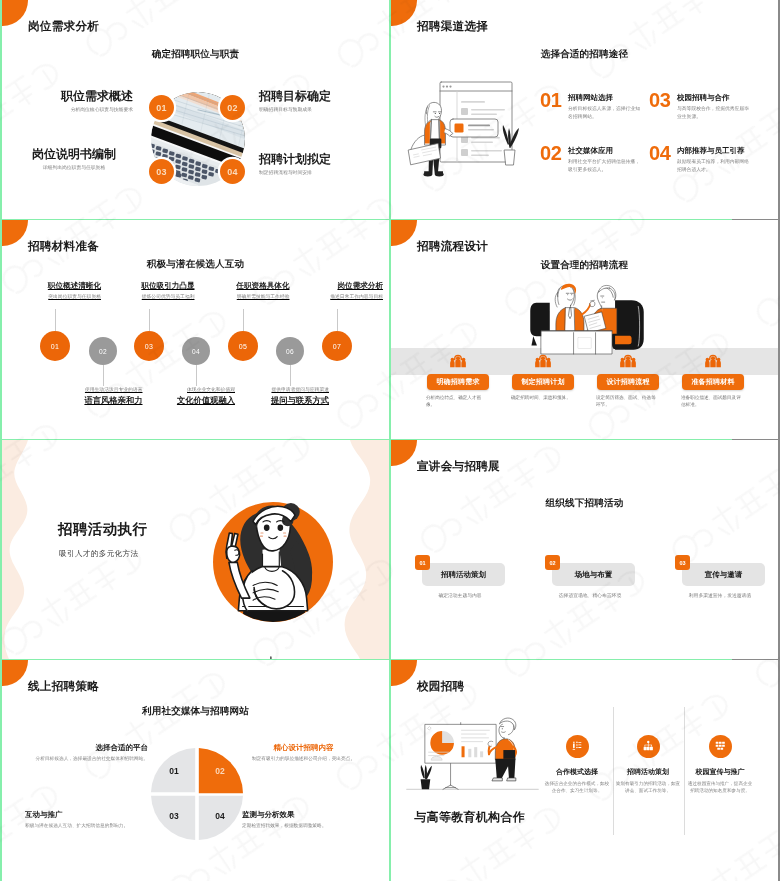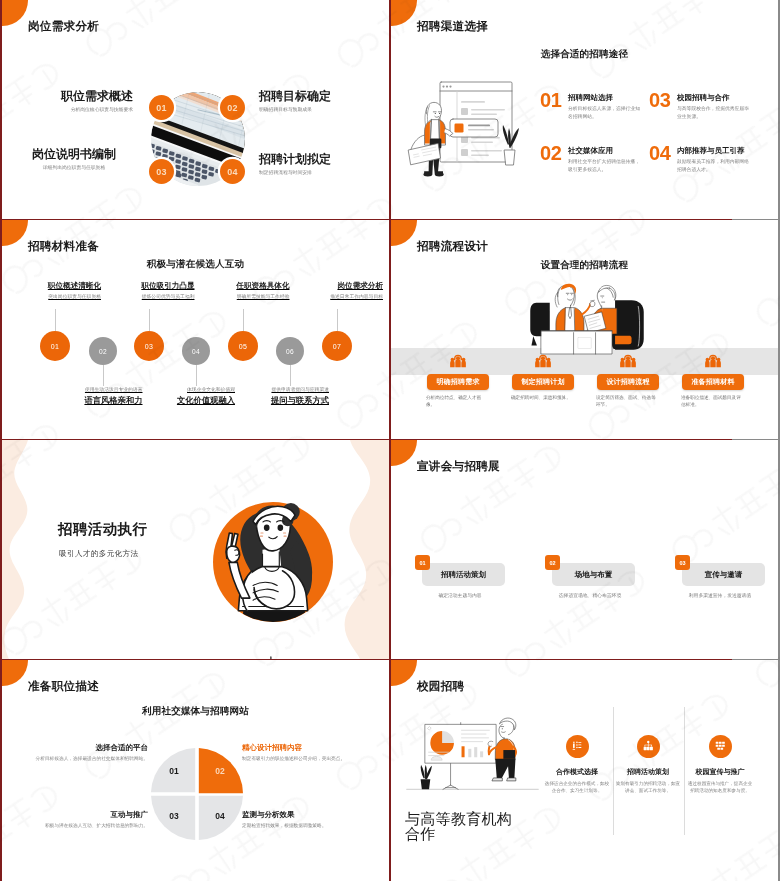--- a/index.html
+++ b/index.html
@@ -1,17 +1,17 @@
 <!DOCTYPE html>
 <html><head>
 <meta charset="utf-8">
 <style>
   html,body{margin:0;padding:0;background:#8a8a8a;}
   body{width:780px;height:881px;font-family:"Liberation Sans",sans-serif;overflow:hidden;}
-  #deck{position:relative;width:732px;height:881px;background:#7f1d1d;}
+  #deck{position:relative;width:732px;height:881px;background:#86efac;}
   .slide{position:absolute;width:387px;height:219px;background:#ffffff;overflow:hidden;}
   .s0{left:2px;top:0}.s1{left:391px;top:0}
   .s2{left:2px;top:220px}.s3{left:391px;top:220px}
   .s4{left:2px;top:440px}.s5{left:391px;top:440px}
   .s6{left:2px;top:660px;height:221px}.s7{left:391px;top:660px;height:221px}
   .corner{position:absolute;left:-25px;top:-25px;width:51px;height:51px;border-radius:50%;
           background:#EF6C0B;z-index:3;}
   .stitle{position:absolute;left:26px;top:20px;font-size:11.6px;font-weight:bold;color:#1b1b1b;
           letter-spacing:.25px;z-index:4;white-space:nowrap;line-height:1;}
   .sub{position:absolute;text-align:center;font-size:9.6px;font-weight:bold;color:#1b1b1b;
@@ -79,37 +79,38 @@
   .s6desc{position:absolute;font-size:4.8px;color:#777;text-align:center;}
 
   
   .s7label{position:absolute;width:123px;}
   .s7label .h3{font-size:7.5px;margin-bottom:3px}
   .s7label .d3{font-size:4.7px;line-height:1.55}
   #s7pie{position:absolute;left:148px;top:87px;width:94px;height:94px;}
 
   
   #s8illus{position:absolute;left:14px;top:44px;width:135px;height:93px;}
-  .s8cap{position:absolute;left:14px;top:151px;width:120px;text-align:left;font-size:15px;
-         font-weight:normal;color:#1b1b1b;letter-spacing:.3px;line-height:1}
+  .s8cap{position:absolute;left:14px;top:151px;width:120px;text-align:right;font-size:12px;
+         font-weight:bold;color:#1b1b1b;letter-spacing:.3px;line-height:1}
   .s8col{position:absolute;width:66px;text-align:center}
   .s8col .h3{font-size:7px;margin-bottom:4px}
   .s8col .d3{font-size:4.6px;line-height:1.5}
   .s8ic{position:absolute;width:23px;height:23px;border-radius:50%;background:#EF6C0B;
         display:flex;align-items:center;justify-content:center;}
   .s8sep{position:absolute;width:1px;background:#dcdcdc;}
 </style>
 </head>
 <body>
 
 <div id="deck">
 
   <div class="slide s0">
     <div class="corner"></div>
     <div class="stitle">岗位需求分析</div>
+    <div class="sub" style="top:49px">确定招聘职位与职责</div>
     <div class="s1-photo">
       <svg viewBox="0 0 94 94" width="94" height="94">
         <defs>
           <clipPath id="lpc">
               <circle cx="47" cy="47" r="47"></circle>
             </clipPath>
           <linearGradient id="scr" x1="0" y1="0" x2="0" y2="1">
             <stop offset="0" stop-color="#e9eff3"></stop>
               <stop offset=".10" stop-color="#dfe7ec"></stop>
             <stop offset=".15" stop-color="#eda273"></stop>
@@ -642,20 +643,21 @@
 
           <path d="M88 160 L88 182 M88 168 L84.5 164 M88 168 L91.5 164" stroke-width="1.1"></path>
         </g>
       </svg>
     </div>
   </div>
 
   <div class="slide s5">
     <div class="corner"></div>
     <div class="stitle">宣讲会与招聘展</div>
+    <div class="sub" style="top:58px">组织线下招聘活动</div>
     <div id="s6body">
         <div class="s6num" style="left:24px;top:115px">
           <span>01</span>
         </div>
         <div class="s6card" style="left:31px;top:123px;width:83px">
           <span>招聘活动策划</span>
         </div>
         <div class="s6desc" style="left:14px;top:152px;width:110px">确定活动主题与内容</div>
         <div class="s6num" style="left:154px;top:115px">
           <span>02</span>
@@ -669,44 +671,44 @@
         </div>
         <div class="s6card" style="left:291px;top:123px;width:83px">
           <span>宣传与邀请</span>
         </div>
         <div class="s6desc" style="left:274px;top:152px;width:110px">利用多渠道宣传，发送邀请函</div>
       </div>
   </div>
 
   <div class="slide s6">
     <div class="corner"></div>
-    <div class="stitle">准备职位描述</div>
+    <div class="stitle">线上招聘策略</div>
     <div class="sub" style="top:46px">利用社交媒体与招聘网站</div>
     <div id="s7pie">
       <svg viewBox="0 0 94 94" width="94" height="94">
         <path d="M48.8 1 A46 46 0 0 1 93 46.2 L48.8 46.2 Z" fill="#EF6C0B"></path>
         <path d="M45.2 1 A46 46 0 0 0 1 45.2 L45.2 45.2 Z" fill="#e4e5e7"></path>
         <path d="M45.2 48.8 L45.2 93 A46 46 0 0 1 1 48.8 Z" fill="#e4e5e7"></path>
         <path d="M48.8 48.8 L93 48.8 A46 46 0 0 1 48.8 93 Z" fill="#e4e5e7"></path>
         <text x="24" y="27" text-anchor="middle" font-size="8.5" font-weight="bold" fill="#1b1b1b" font-family="Liberation Sans, sans-serif">01</text>
         <text x="70" y="27" text-anchor="middle" font-size="8.5" font-weight="bold" fill="#fbd7b9" font-family="Liberation Sans, sans-serif">02</text>
         <text x="24" y="72" text-anchor="middle" font-size="8.5" font-weight="bold" fill="#1b1b1b" font-family="Liberation Sans, sans-serif">03</text>
         <text x="70" y="72" text-anchor="middle" font-size="8.5" font-weight="bold" fill="#1b1b1b" font-family="Liberation Sans, sans-serif">04</text>
       </svg>
     </div>
     <div id="s7body">
         <div class="s7label" style="left:23px;top:83px;text-align:right">
           <div class="h3">选择合适的平台</div>
           <div class="d3">分析目标候选人，选择最适合的社交媒体和招聘网站。</div>
         </div>
-        <div class="s7label" style="left:240px;top:83px;text-align:left">
+        <div class="s7label" style="left:240px;top:83px;text-align:center">
           <div class="h3" style="color: rgb(236, 102, 8);">精心设计招聘内容</div>
           <div class="d3">制定有吸引力的职位描述和公司介绍，突出亮点。</div>
         </div>
-        <div class="s7label" style="left:23px;top:150px;text-align:right">
+        <div class="s7label" style="left:23px;top:150px;">
           <div class="h3">互动与推广</div>
           <div class="d3">积极与潜在候选人互动、扩大招聘信息的影响力。</div>
         </div>
         <div class="s7label" style="left:240px;top:150px;text-align:left">
           <div class="h3">监测与分析效果</div>
           <div class="d3">定期检查招聘效果，根据数据调整策略。</div>
         </div>
       </div>
   </div>
 

